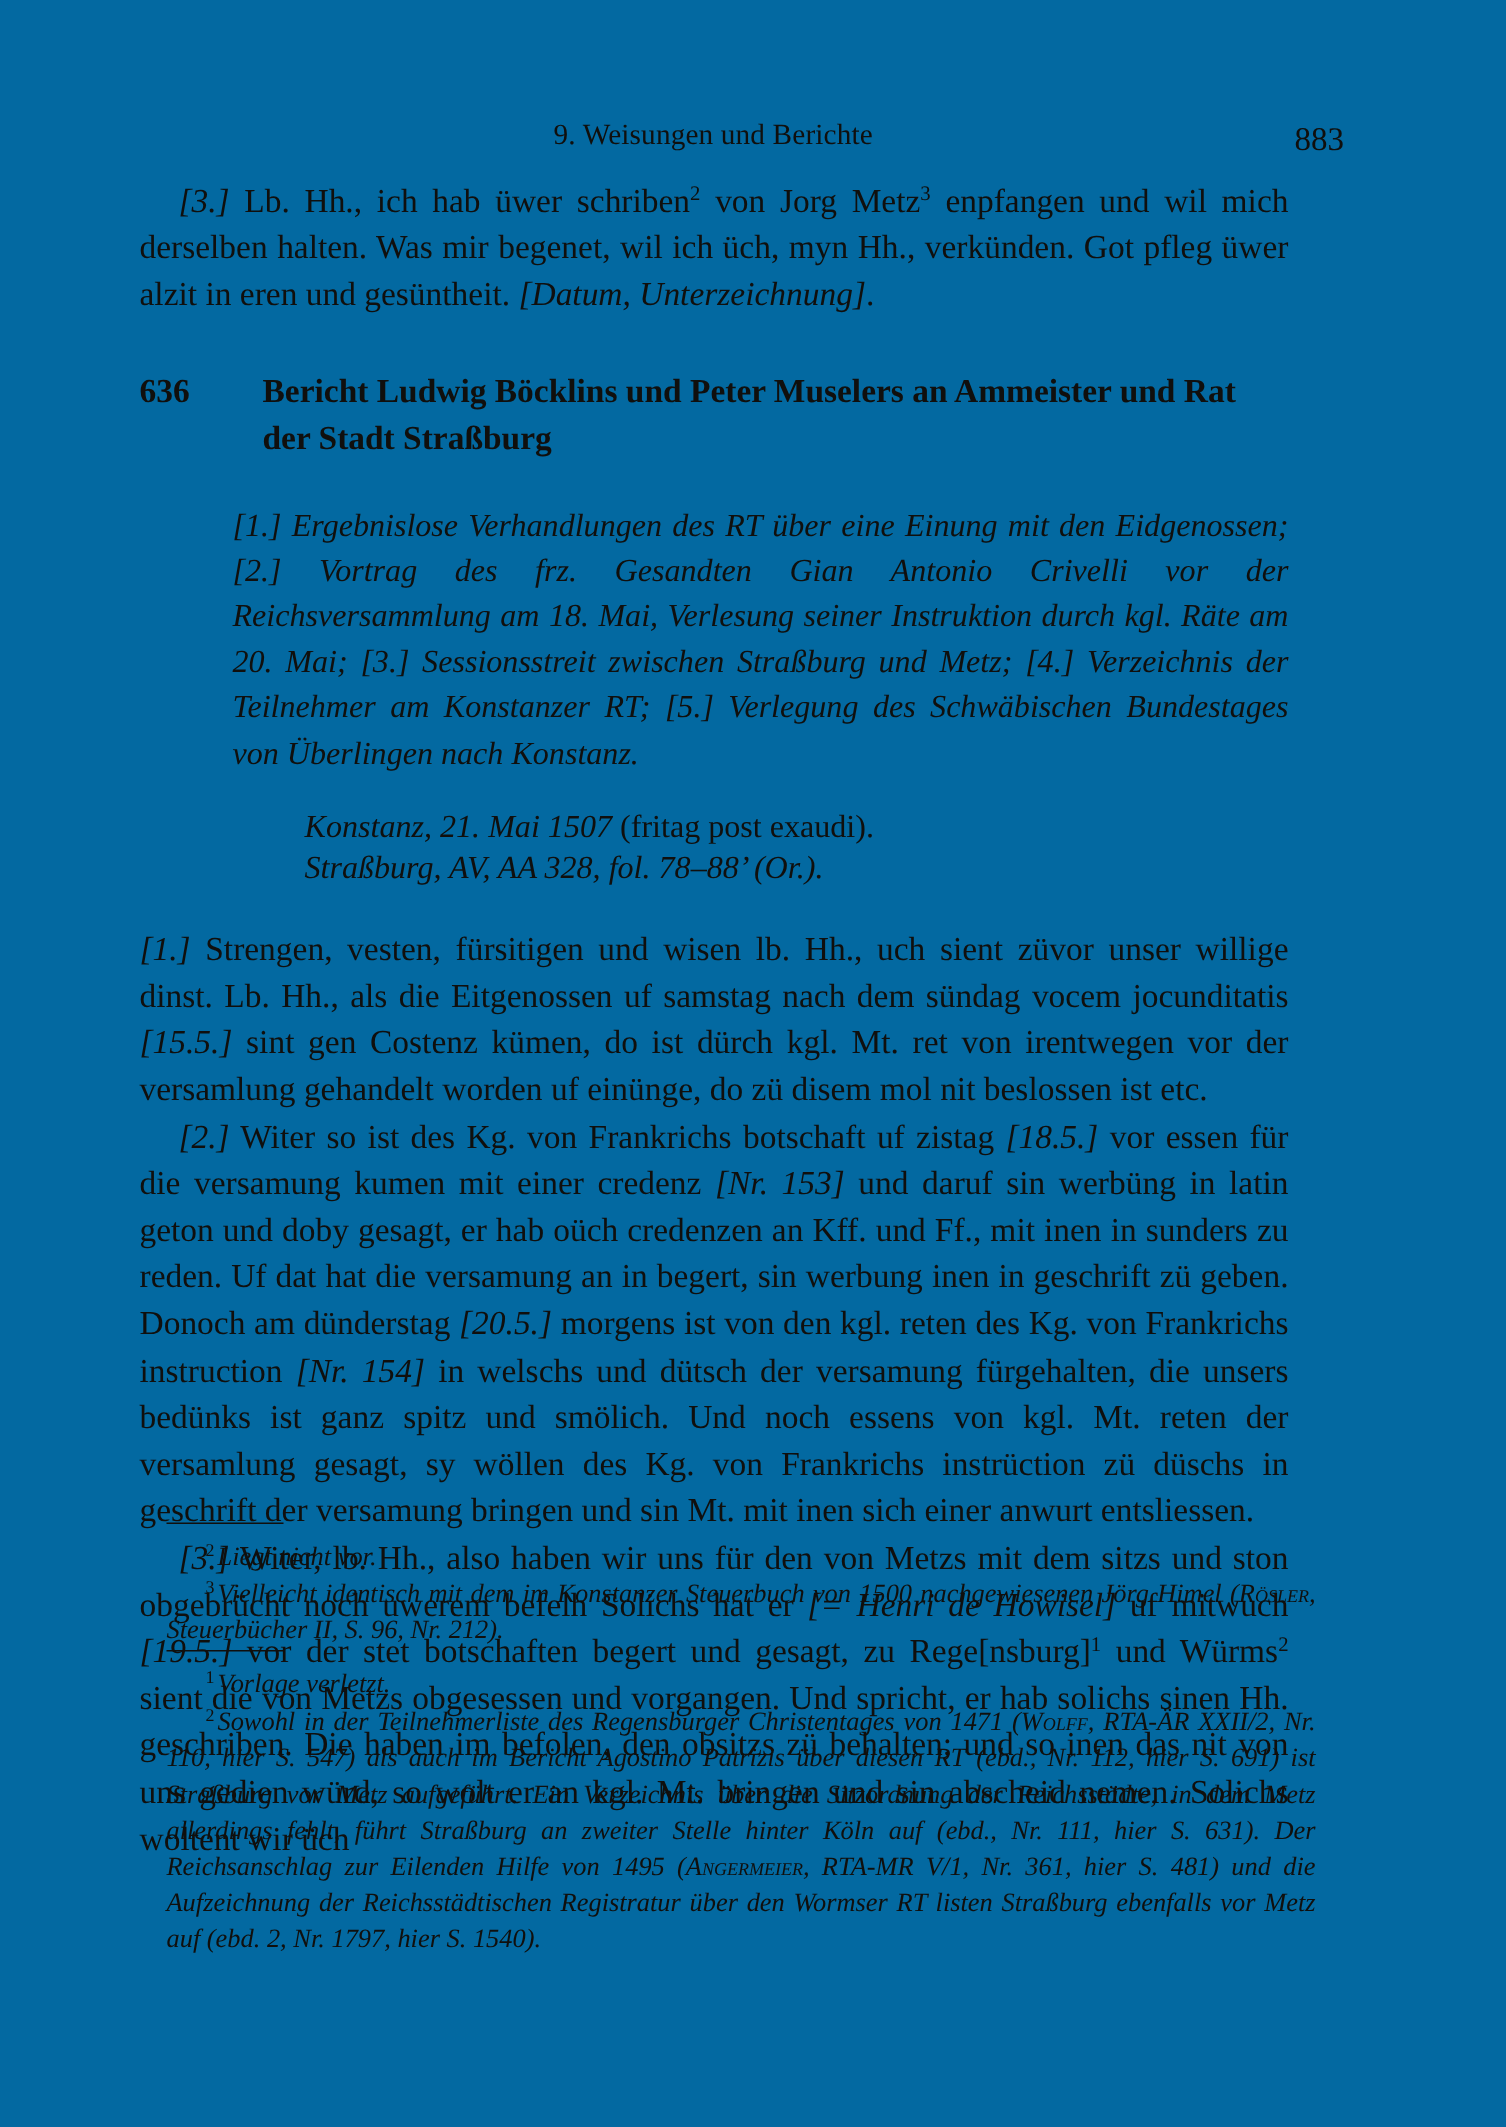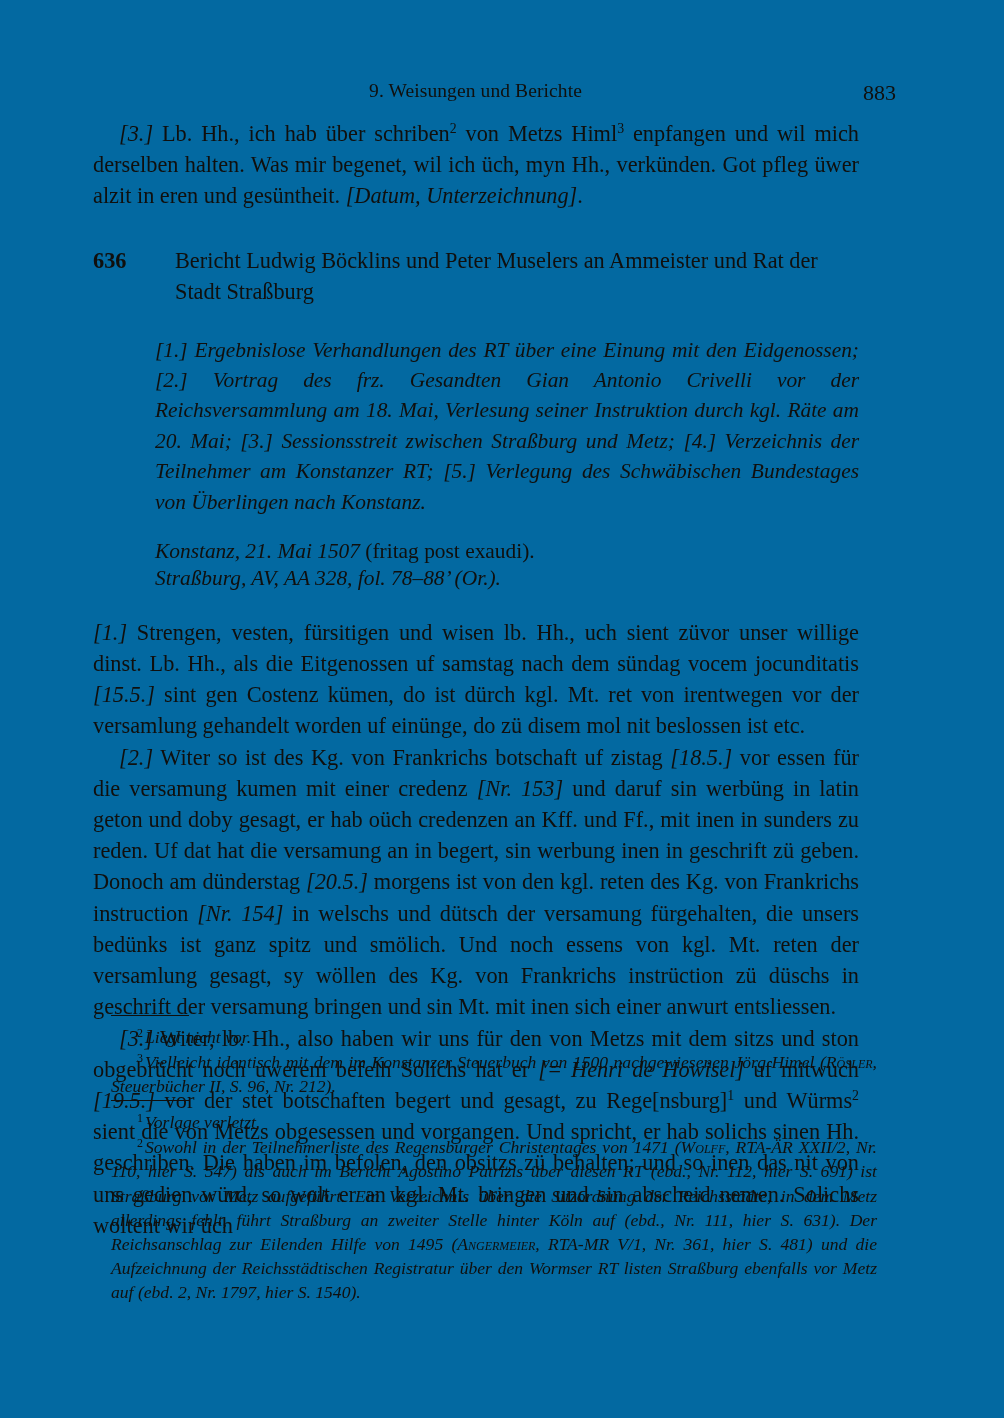--- a/index.html
+++ b/index.html
@@ -83,41 +83,42 @@
     font-size: 22.3px;
     line-height: 31.5px;
     gap: 20px;
   }
   .doc-number {
     flex: 0 0 62px;
     font-weight: bold;
   }
   .doc-title {
     flex: 1 1 auto;
-    font-weight: normal;
+    font-weight: bold;
   }
 
   
   .regest {
     margin-top: 27px;
     margin-left: 62px;
     font-style: italic;
     font-size: 21.4px;
     line-height: 30.4px;
     text-align: justify;
   }
   .source-lines {
     margin-top: 21px;
     margin-left: 62px;
     font-size: 21.4px;
     line-height: 27.4px;
   }
   .source-lines .ln {
     display: block;
     white-space: nowrap;
+    margin-left: 48px;
   }
 
   .after-regest {
     margin-top: 24px;
   }
 
   
   .footnotes {
     position: absolute;
     left: 111px;
@@ -158,21 +159,21 @@
 
 <div class="page">
 
   <div class="running-head">
     <div class="rh-title">9. Weisungen und Berichte</div>
     <div class="rh-folio">883</div>
   </div>
 
   <div class="text-block">
 
-    <p class="body"><span class="indent-first"></span><i>[3.]</i><span> Lb. Hh., ich hab über schriben</span><sup>2</sup><span> von Metzs Himl</span><sup>3</sup><span> enpfangen und wil mich derselben halten. Was mir begenet, wil ich üch, myn Hh., verkünden. Got pfleg üwer alzit in eren und gesüntheit. </span><i>[Datum, Unterzeichnung]</i><span>.</span></p>
+    <p class="body"><span class="indent-first"></span><i>[3.]</i><span> Lb. Hh., ich hab üwer schriben</span><sup>2</sup><span> von Jorg Metz</span><sup>3</sup><span> enpfangen und wil mich derselben halten. Was mir begenet, wil ich üch, myn Hh., verkünden. Got pfleg üwer alzit in eren und gesüntheit. </span><i>[Datum, Unterzeichnung]</i><span>.</span></p>
 
     <div class="doc-heading">
       <div class="doc-number">636</div>
       <div class="doc-title">Bericht Ludwig Böcklins und Peter Muselers an Ammeister und Rat der Stadt Straßburg</div>
     </div>
 
     <p class="regest">[1.] Ergebnislose Verhandlungen des RT über eine Einung mit den Eidgenossen; [2.] Vortrag des frz. Gesandten Gian Antonio Crivelli vor der Reichsversammlung am 18. Mai, Verlesung seiner Instruktion durch kgl. Räte am 20. Mai; [3.] Sessionsstreit zwischen Straßburg und Metz; [4.] Verzeichnis der Teilnehmer am Konstanzer RT; [5.] Verlegung des Schwäbischen Bundestages von Überlingen nach Konstanz.</p>
 
     <div class="source-lines">
       <span class="ln"><i>Konstanz, 21. Mai 1507</i><span> (fritag post exaudi).</span></span>

